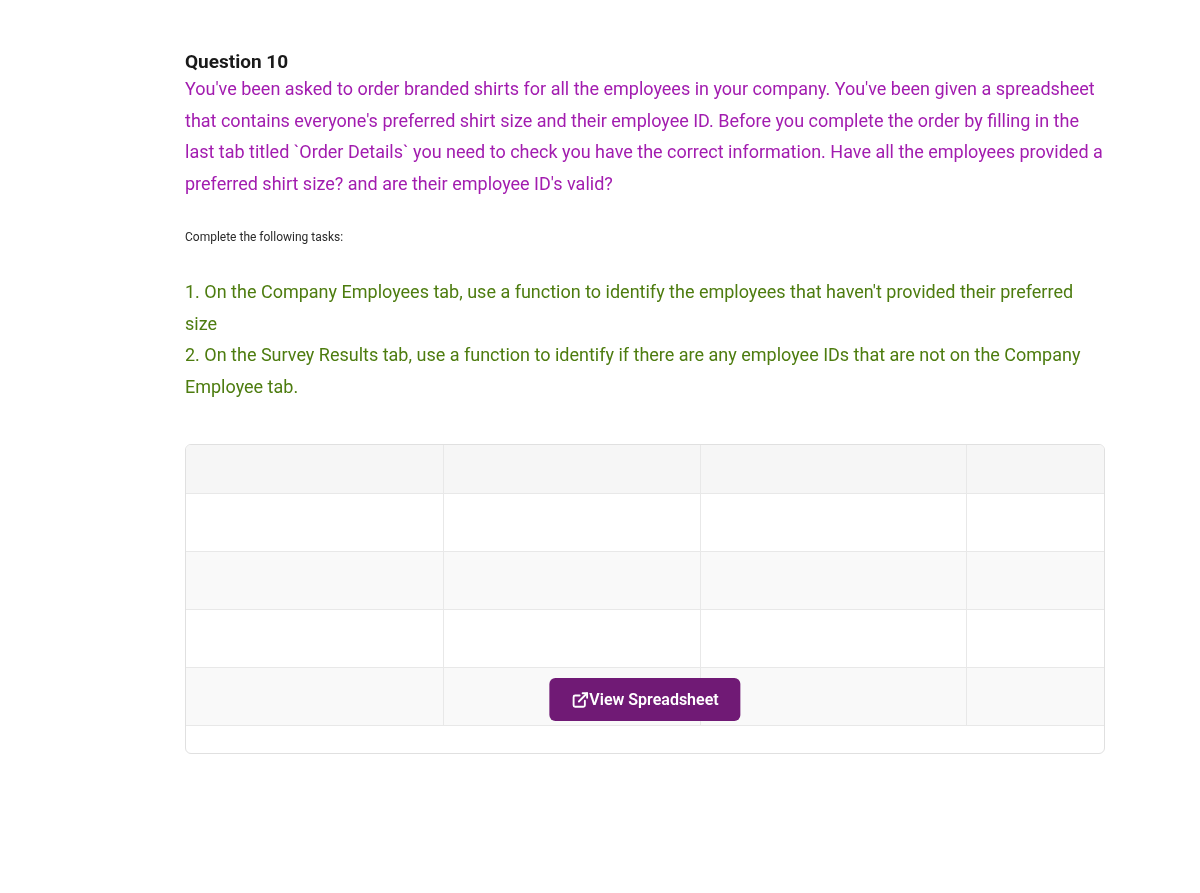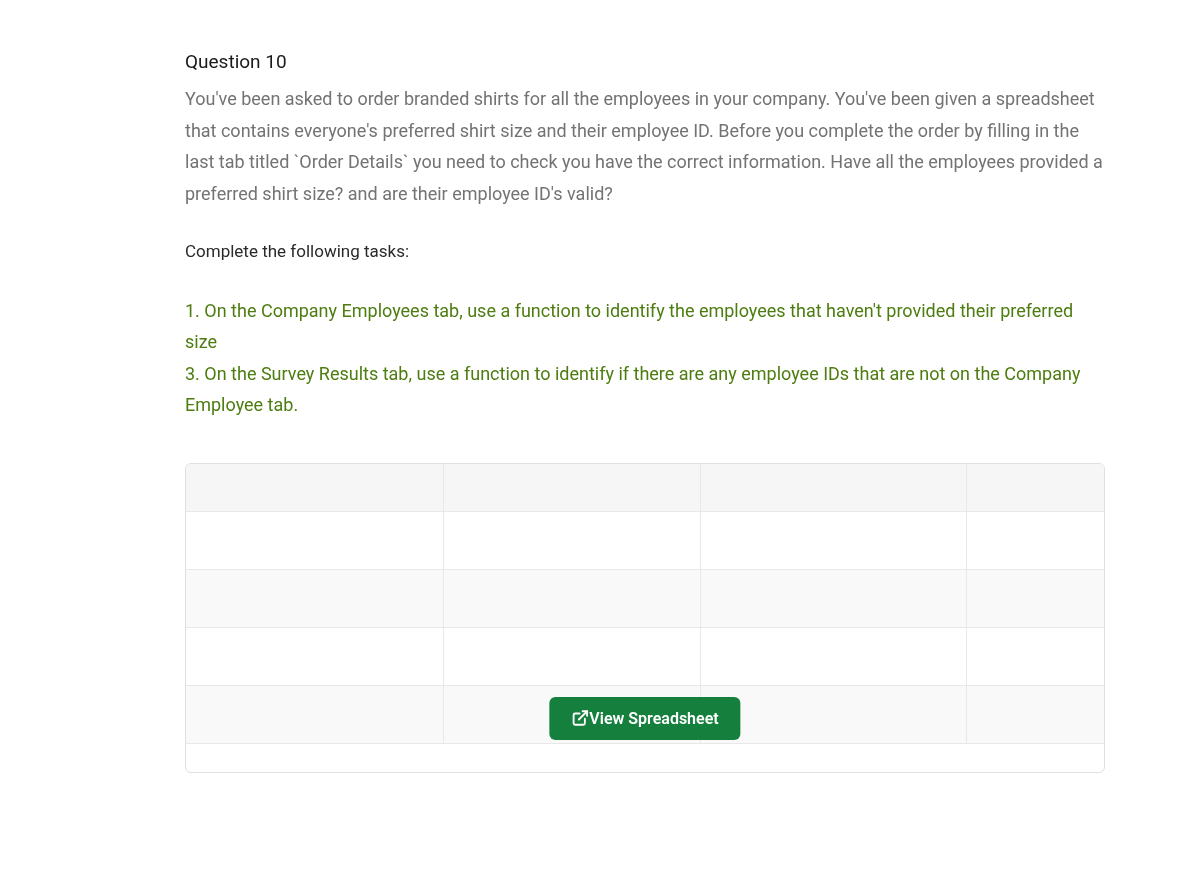--- a/index.html
+++ b/index.html
@@ -18,34 +18,33 @@
     }
 
     .container {
       width: 100%;
       padding-left: 140px;
       padding-right: 55px;
     }
 
     .question-title {
       font-size: 19px;
-      font-weight: 400;
+      font-weight: 700;
       color: #1a1a1a;
-      margin-bottom: 10px;
     }
 
     .question-body {
       font-size: 18px;
       line-height: 1.75;
-      color: #737373;
+      color: #a21caf;
       margin-bottom: 28px;
     }
 
     .tasks-intro {
-      font-size: 17px;
+      font-size: 12px;
       line-height: 1.75;
       color: #2a2a2a;
       margin-bottom: 28px;
       margin-top: 8px;
     }
 
     .task-item {
       font-size: 18px;
       line-height: 1.75;
       color: #4d7c0f;
@@ -105,30 +104,30 @@
     .spreadsheet-table td:nth-child(4) {
       width: 15%;
       border-right: none;
     }
 
     .view-button {
       position: absolute;
       bottom: 32px;
       left: 50%;
       transform: translateX(-50%);
-      background: #15803d;
+      background: #701a75;
       color: #ffffff;
       border: none;
       padding: 12px 22px;
       font-size: 16px;
       font-weight: 600;
       border-radius: 6px;
       cursor: pointer;
       display: flex;
-      align-items: flex-start;
+      align-items: flex-end;
       font-family: inherit;
     }
 
     .external-icon {
       width: 18px;
       height: 18px;
       display: inline-block;
     }
   </style>
 </head>
@@ -136,21 +135,21 @@
 
 <div class="container">
   <div class="question-title">Question 10</div>
 
   <div class="question-body">You've been asked to order branded shirts for all the employees in your company. You've been given a spreadsheet that contains everyone's preferred shirt size and their employee ID. Before you complete the order by filling in the last tab titled `Order Details` you need to check you have the correct information. Have all the employees provided a preferred shirt size? and are their employee ID's valid?</div>
 
   <div class="tasks-intro">Complete the following tasks:</div>
 
   <div>
     <div class="task-item">1. On the Company Employees tab, use a function to identify the employees that haven't provided their preferred size</div>
-    <div class="task-item">3. On the Survey Results tab, use a function to identify if there are any employee IDs that are not on the Company Employee tab.</div>
+    <div class="task-item">2. On the Survey Results tab, use a function to identify if there are any employee IDs that are not on the Company Employee tab.</div>
   </div>
 
   <div class="spreadsheet-container">
     <table class="spreadsheet-table">
       <tbody>
           <tr>
         <td></td>
             <td></td>
             <td></td>
             <td></td>

